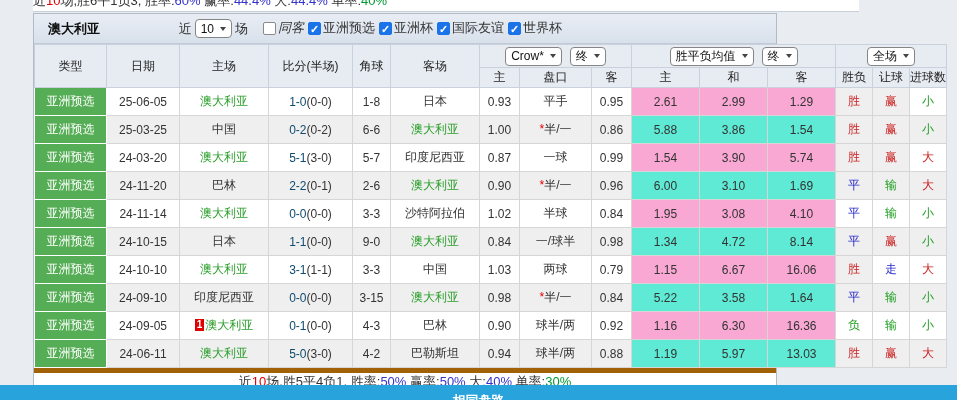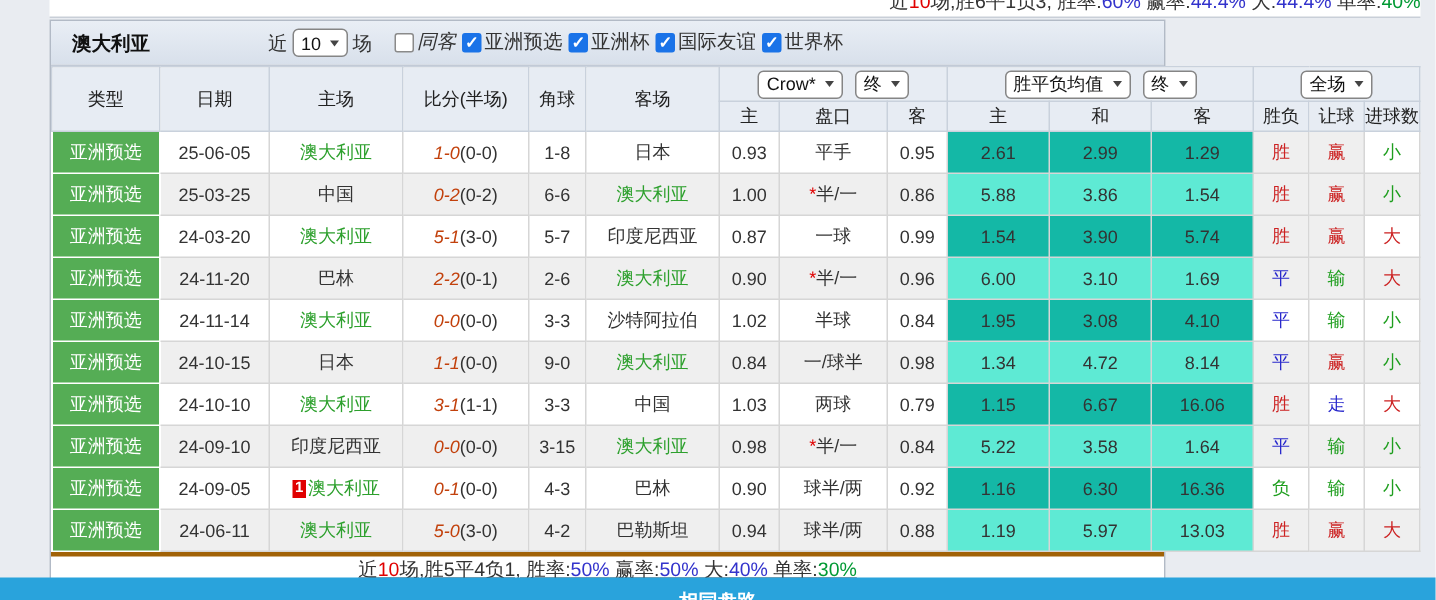--- a/index.html
+++ b/index.html
@@ -5,22 +5,22 @@
   * { box-sizing: border-box; margin: 0; padding: 0; }
   html,body { width: 957px; height: 400px; }
   body {
     position: relative; overflow: hidden;
     background: #e9ecf1;
     font-family: "Liberation Sans", sans-serif;
     color: #333;
   }
   
   .top-strip {
-    position: absolute; left: 33px; top: 0; width: 914px; height: 12px;
-    background: #fff; overflow: hidden; text-align: right;
+    position: absolute; left: 33px; top: 0; width: 826px; height: 12px;
+    background: #fff; overflow: hidden; text-align: left;
     border-bottom: 1px solid #c9cfd8;
   }
   .top-strip .clip { margin-top: -7px; line-height: 16px; font-size: 13px; white-space: nowrap; }
   
   .panel {
     position: absolute; left: 33px; top: 13px; width: 744px;
     border: 1px solid #b2bac6; background: #fff;
   }
   .title-bar {
     height: 30px; background: linear-gradient(#e9eef5, #d8e0eb);
@@ -51,35 +51,35 @@
   table { border-collapse: collapse; table-layout: fixed; width: 912px; font-size: 12px; background: #fff; }
   th, td { border: 1px solid #d6d6d6; text-align: center; overflow: hidden; white-space: nowrap; }
   thead th { background: #e7ecf3; border-color: #c9d1dc; font-weight: normal; color: #222; }
   thead tr.hA th { height: 23px; }
   thead tr.hB th { height: 20px; }
   .selgroup { display: flex; justify-content: center; align-items: center; gap: 8px; }
   tbody td { height: 28px; background: #fff; }
   tbody tr.even td { background: #efefef; }
   tbody td.c-type { background: #55ad55; color: #fff; border-color: #fff; }
   tbody tr.even td.c-type { background: #55ad55; }
-  tbody td.c-avg { background: #14b8a6; }
+  tbody td.c-avg { background: #f9a8d4; }
   tbody tr.even td.c-avg { background: #5eead4; }
   tbody td.hl { background: #efefef; }
   .green-team { color: #2da02d; }
-  .score-main { color: #c2410c; font-style: italic; }
+  .score-main { color: #0c4a6e; }
   .t-r { color: #cc2222; } .t-b { color: #2828cc; } .t-g { color: #1e9e1e; }
   .star { color: #e00000; }
   .badge {
     display: inline-block; background: #e00000; color: #fff;
     font-size: 10px; line-height: 12px; padding: 0 2px; font-weight: bold;
     vertical-align: 1px; margin-right: 1px;
   }
   
   .summary {
-    height: 18px; background: #fff; border-top: 3px solid #a16207;
+    height: 18px; background: #fff; border-top: 5px solid #a16207;
     text-align: center; font-size: 13px; line-height: 18px; white-space: nowrap; text-decoration: underline;
   }
   .p-red { color: #e00000; } .p-blue { color: #3333cc; } .p-green { color: #009933; }
   
   .footer-bar {
     position: absolute; left: 0; top: 385px; width: 957px; height: 15px;
     background: #29a3dc; overflow: hidden; text-align: center;
   }
   .footer-bar span { display: inline-block; margin-top: 7px; font-size: 13px; font-weight: bold; color: #fff; }
 </style>

